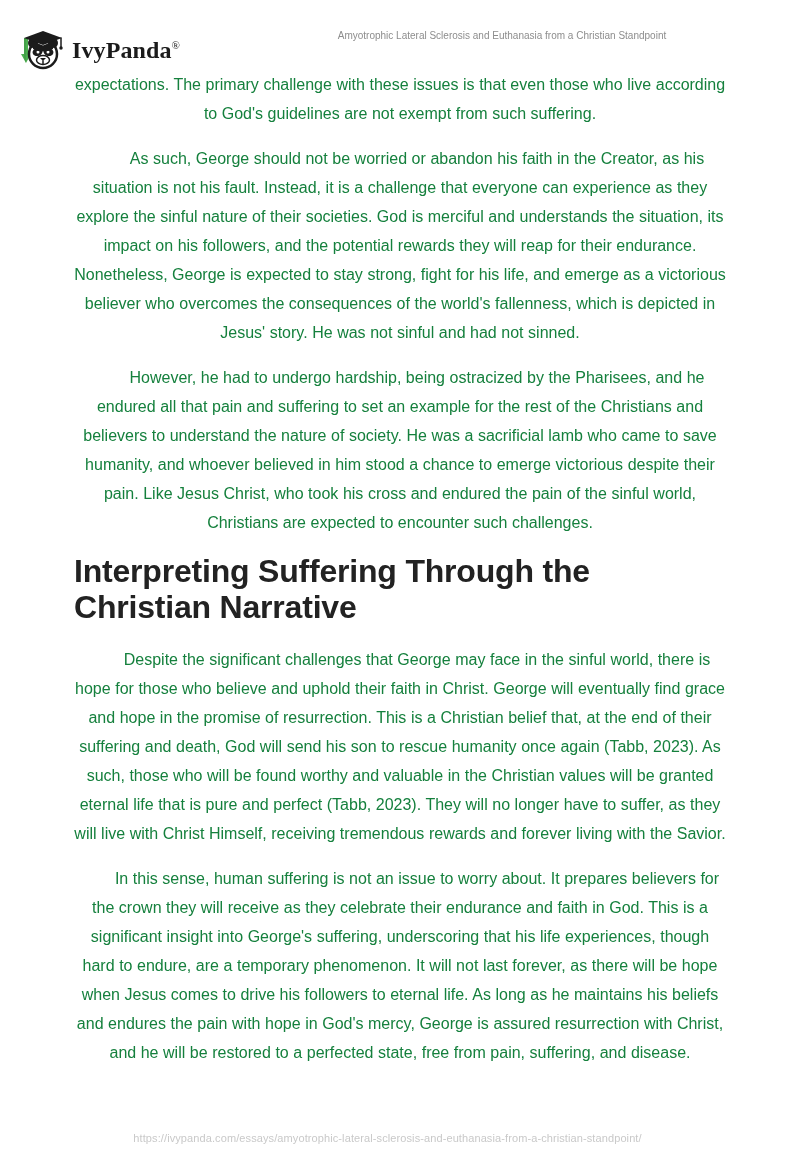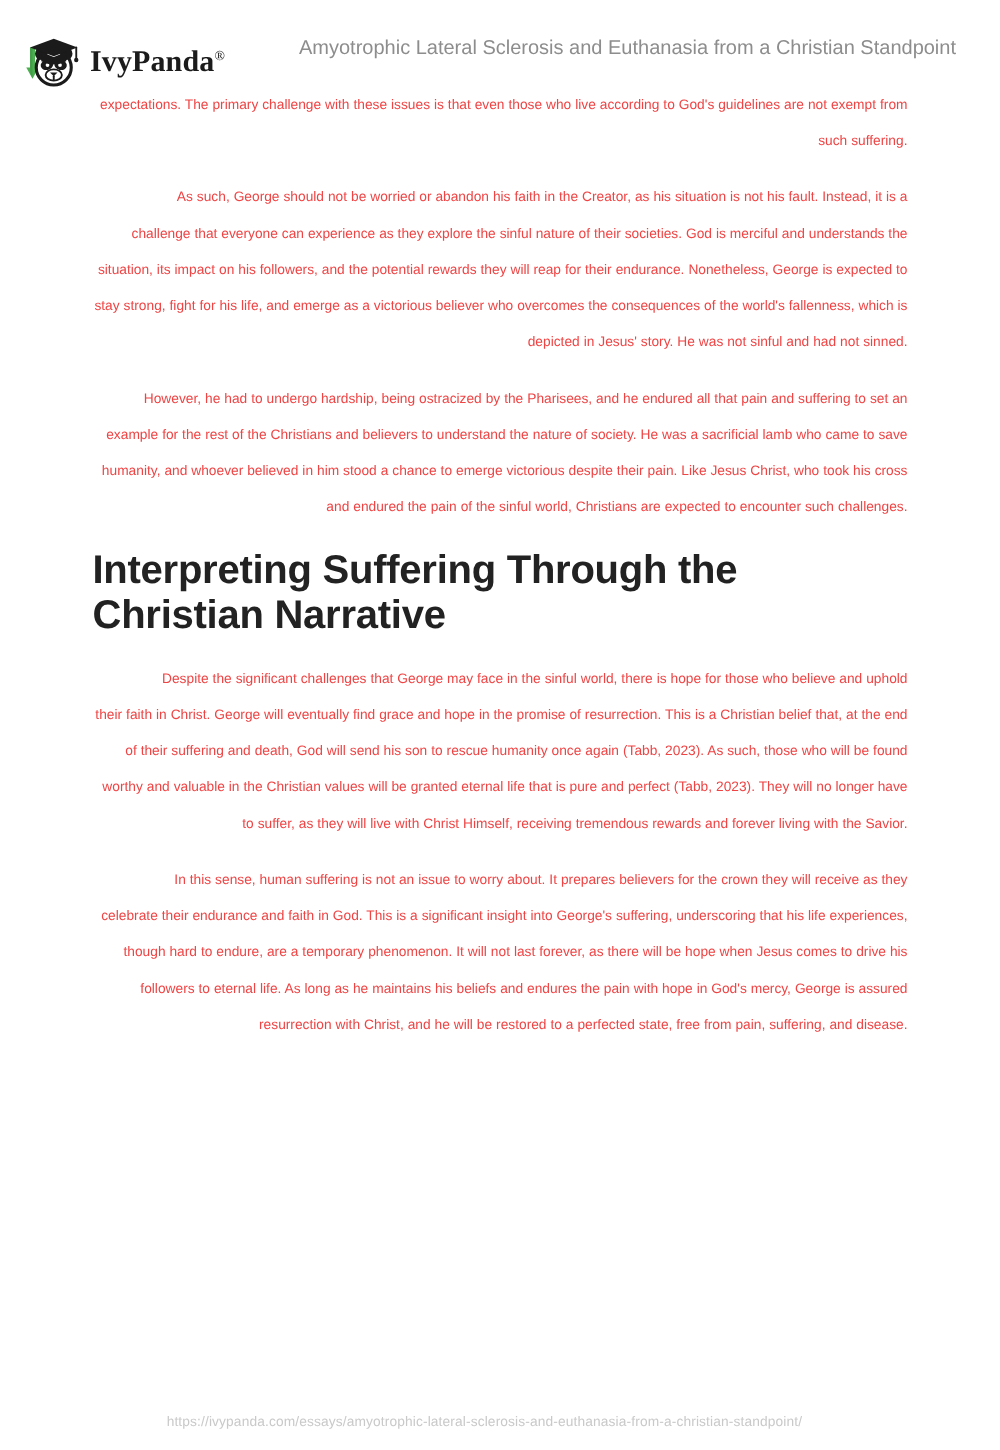--- a/index.html
+++ b/index.html
@@ -55,43 +55,43 @@
     vertical-align: super;
     font-weight: 400;
     line-height: 1;
   }
   .header-title {
     position: absolute;
     left: 220px;
     right: 16px;
     top: 14px;
     text-align: center;
-    font-size: 16px;
+    font-size: 10px;
     color: #8d8d8d;
     font-weight: 400;
     line-height: 1.3;
     white-space: nowrap;
     overflow: hidden;
     text-overflow: ellipsis;
   }
 
   
   .doc-body {
     position: absolute;
     left: 74px;
     top: 70px;
     width: 652px;
   }
   .doc-body p {
     margin: 0 0 16px 0;
-    font-size: 11px;
+    font-size: 16px;
     line-height: 29px;
-    color: #ef4444;
+    color: #15803d;
     text-indent: 34px;
-    text-align: right;
+    text-align: center;
     word-spacing: 0.1px;
   }
   .doc-body p.no-indent {
     text-indent: 0;
   }
   .section-heading {
     margin: 14px 0 20px 0;
     font-size: 32px;
     line-height: 36px;
     font-weight: 700;

